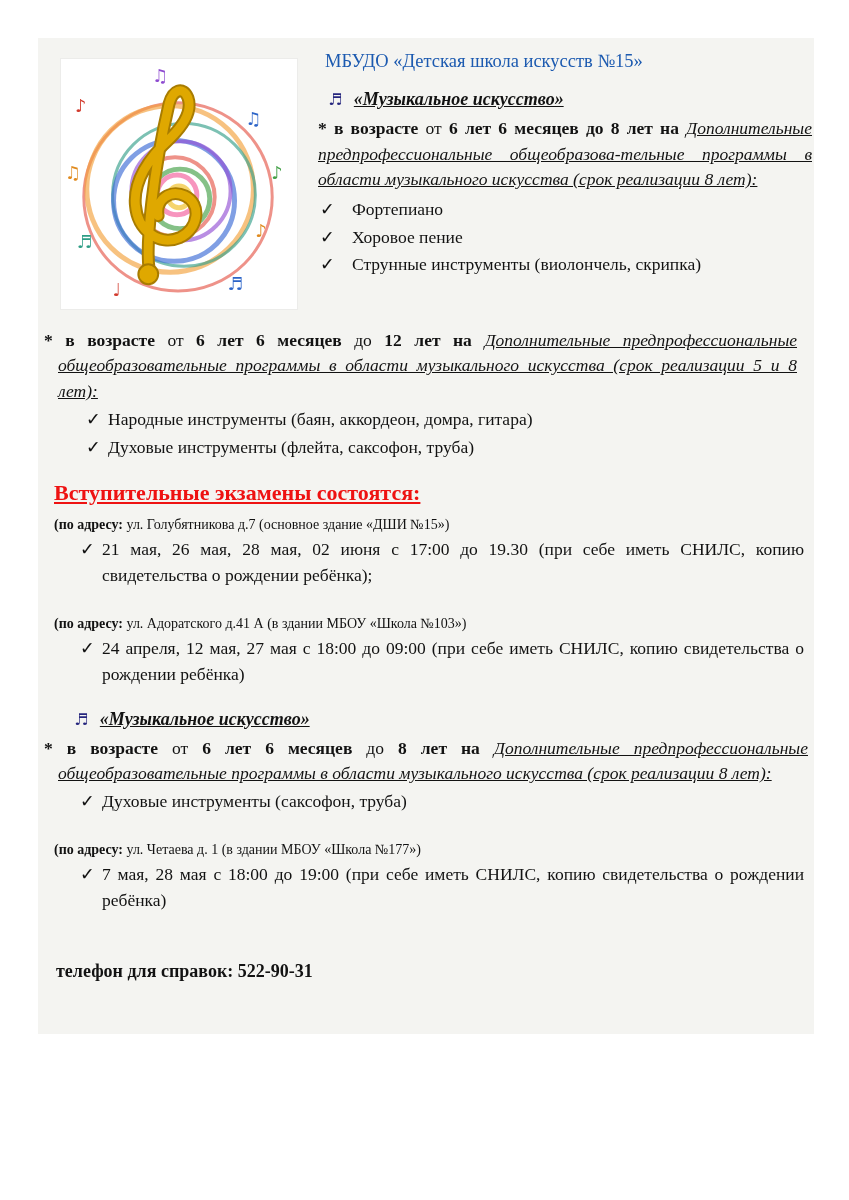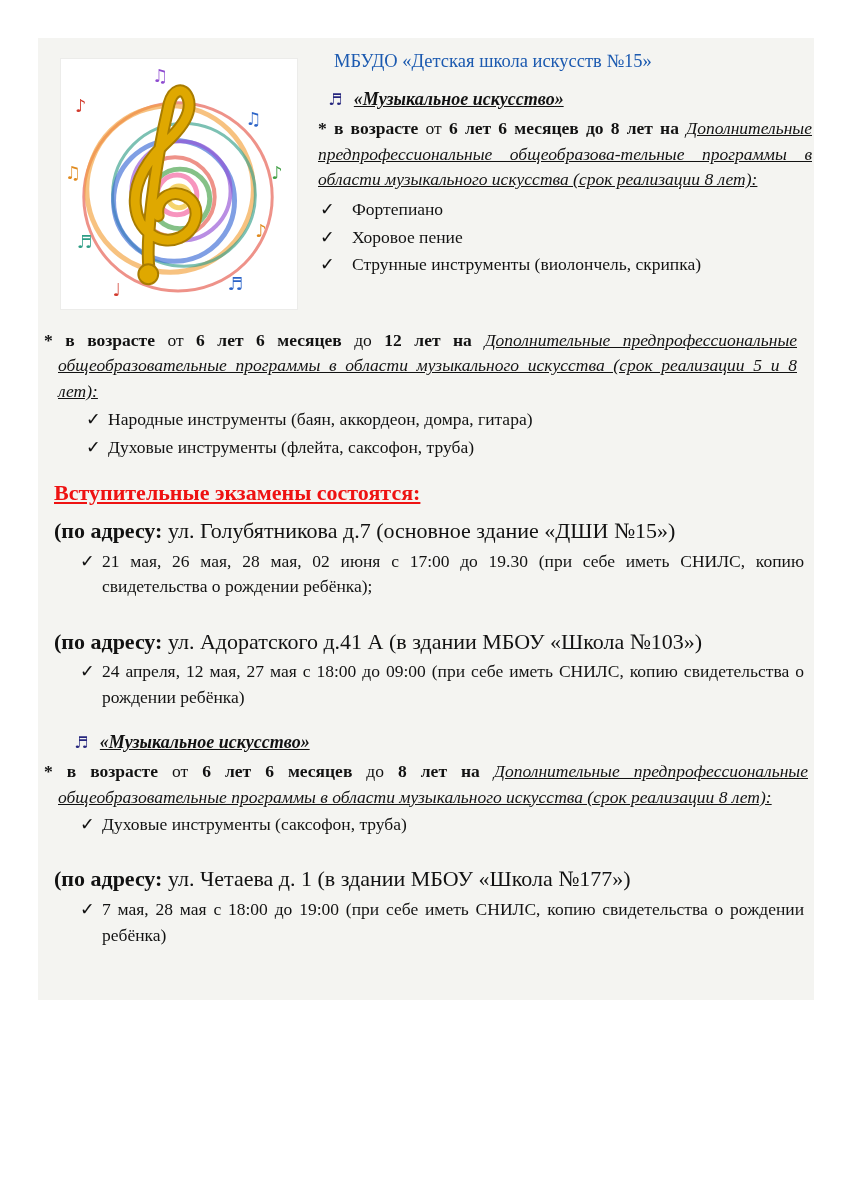--- a/index.html
+++ b/index.html
@@ -24,21 +24,21 @@
     background: #ffffff; border: 1px solid #ececea; position: relative;
   }
   .clef-svg { display: block; }
   .mini-notes text { font-family: "DejaVu Sans", sans-serif; }
   .clef-shadow { stroke: #a87c00; stroke-width: 13; fill: none; stroke-linecap: round; }
   .clef-path   { stroke: var(--clef_gold, #d9a400); stroke-width: 9; fill: none; stroke-linecap: round; }
   .clef-ball   { fill: var(--clef_gold, #d9a400); stroke: #a87c00; stroke-width: 2; }
 
   .top-right { margin-left: 20px; width: 494px; }
 
-  .blue-line { color: var(--header_blue, #1c5ab0); font-size: 18.5px; line-height: 1.26; margin: 2px 0 0 16px; }
+  .blue-line { color: var(--header_blue, #1c5ab0); font-size: 18.5px; line-height: 1.26; margin: 2px 0 0 7px; }
 
   .b { font-weight: 700; }
   .i { font-style: italic; }
   .u { text-decoration: underline; }
 
   .sec-title { margin: 16px 0 0 10px; font-size: 18px; }
   .sec-title .stt { margin-left: 7px; }
   .note-icon { color: #26267e; font-size: 16px; font-family: "DejaVu Sans", sans-serif; }
 
   .para { font-size: 17.5px; line-height: 1.45; margin: 6px 0 0 0; text-align: justify; }
@@ -50,21 +50,21 @@
   .check-item .mark { flex: 0 0 auto; font-family: "DejaVu Sans", sans-serif; }
   .check-item .ct { flex: 1; }
   .gap-lg .mark { width: 34px; padding-left: 2px; }
   .gap-sm .mark { width: 22px; }
   .checklist-1 { margin-top: 5px; }
   .cl-12 { margin: 3px 40px 0 46px; }
   .exam-item { margin-left: 40px; margin-right: 8px; }
   .exam-item .ct { text-align: justify; }
 
   .red-heading { color: var(--exam_red, #f01010); font-size: 22px; margin: 20px 0 0 14px; }
-  .venue { font-size: 22px; line-height: 1.45; margin: 9px 0 0 14px; font-family: Liberation Serif, serif; }
+  .venue { font-size: 14px; line-height: 1.45; margin: 9px 0 0 14px; font-family: Liberation Serif, serif; }
   .mt-gap { margin-top: 26px; }
   .sec2-title { margin: 22px 0 0 34px; }
   .phone { font-size: 18px; margin: 48px 0 0 16px; }
 </style>
 </head>
 <body>
 
 <div class="page">
   <div class="content">
 
@@ -168,15 +168,16 @@
       <span class="mark">✓</span>
       <span class="ct">Духовые инструменты (саксофон, труба)</span>
     </div>
 
     <p class="venue mt-gap"><span class="b">(по адресу: </span><span>ул. Четаева д. 1 (в здании МБОУ «Школа №177»)</span></p>
     <div class="check-item gap-sm exam-item">
       <span class="mark">✓</span>
       <span class="ct">7 мая, 28 мая с 18:00 до 19:00 (при себе иметь СНИЛС, копию свидетельства о рождении ребёнка)</span>
     </div>
 
+    <p class="phone b">телефон для справок: 522-90-31</p>
 
   </div>
 </div>
 
 </body></html>

